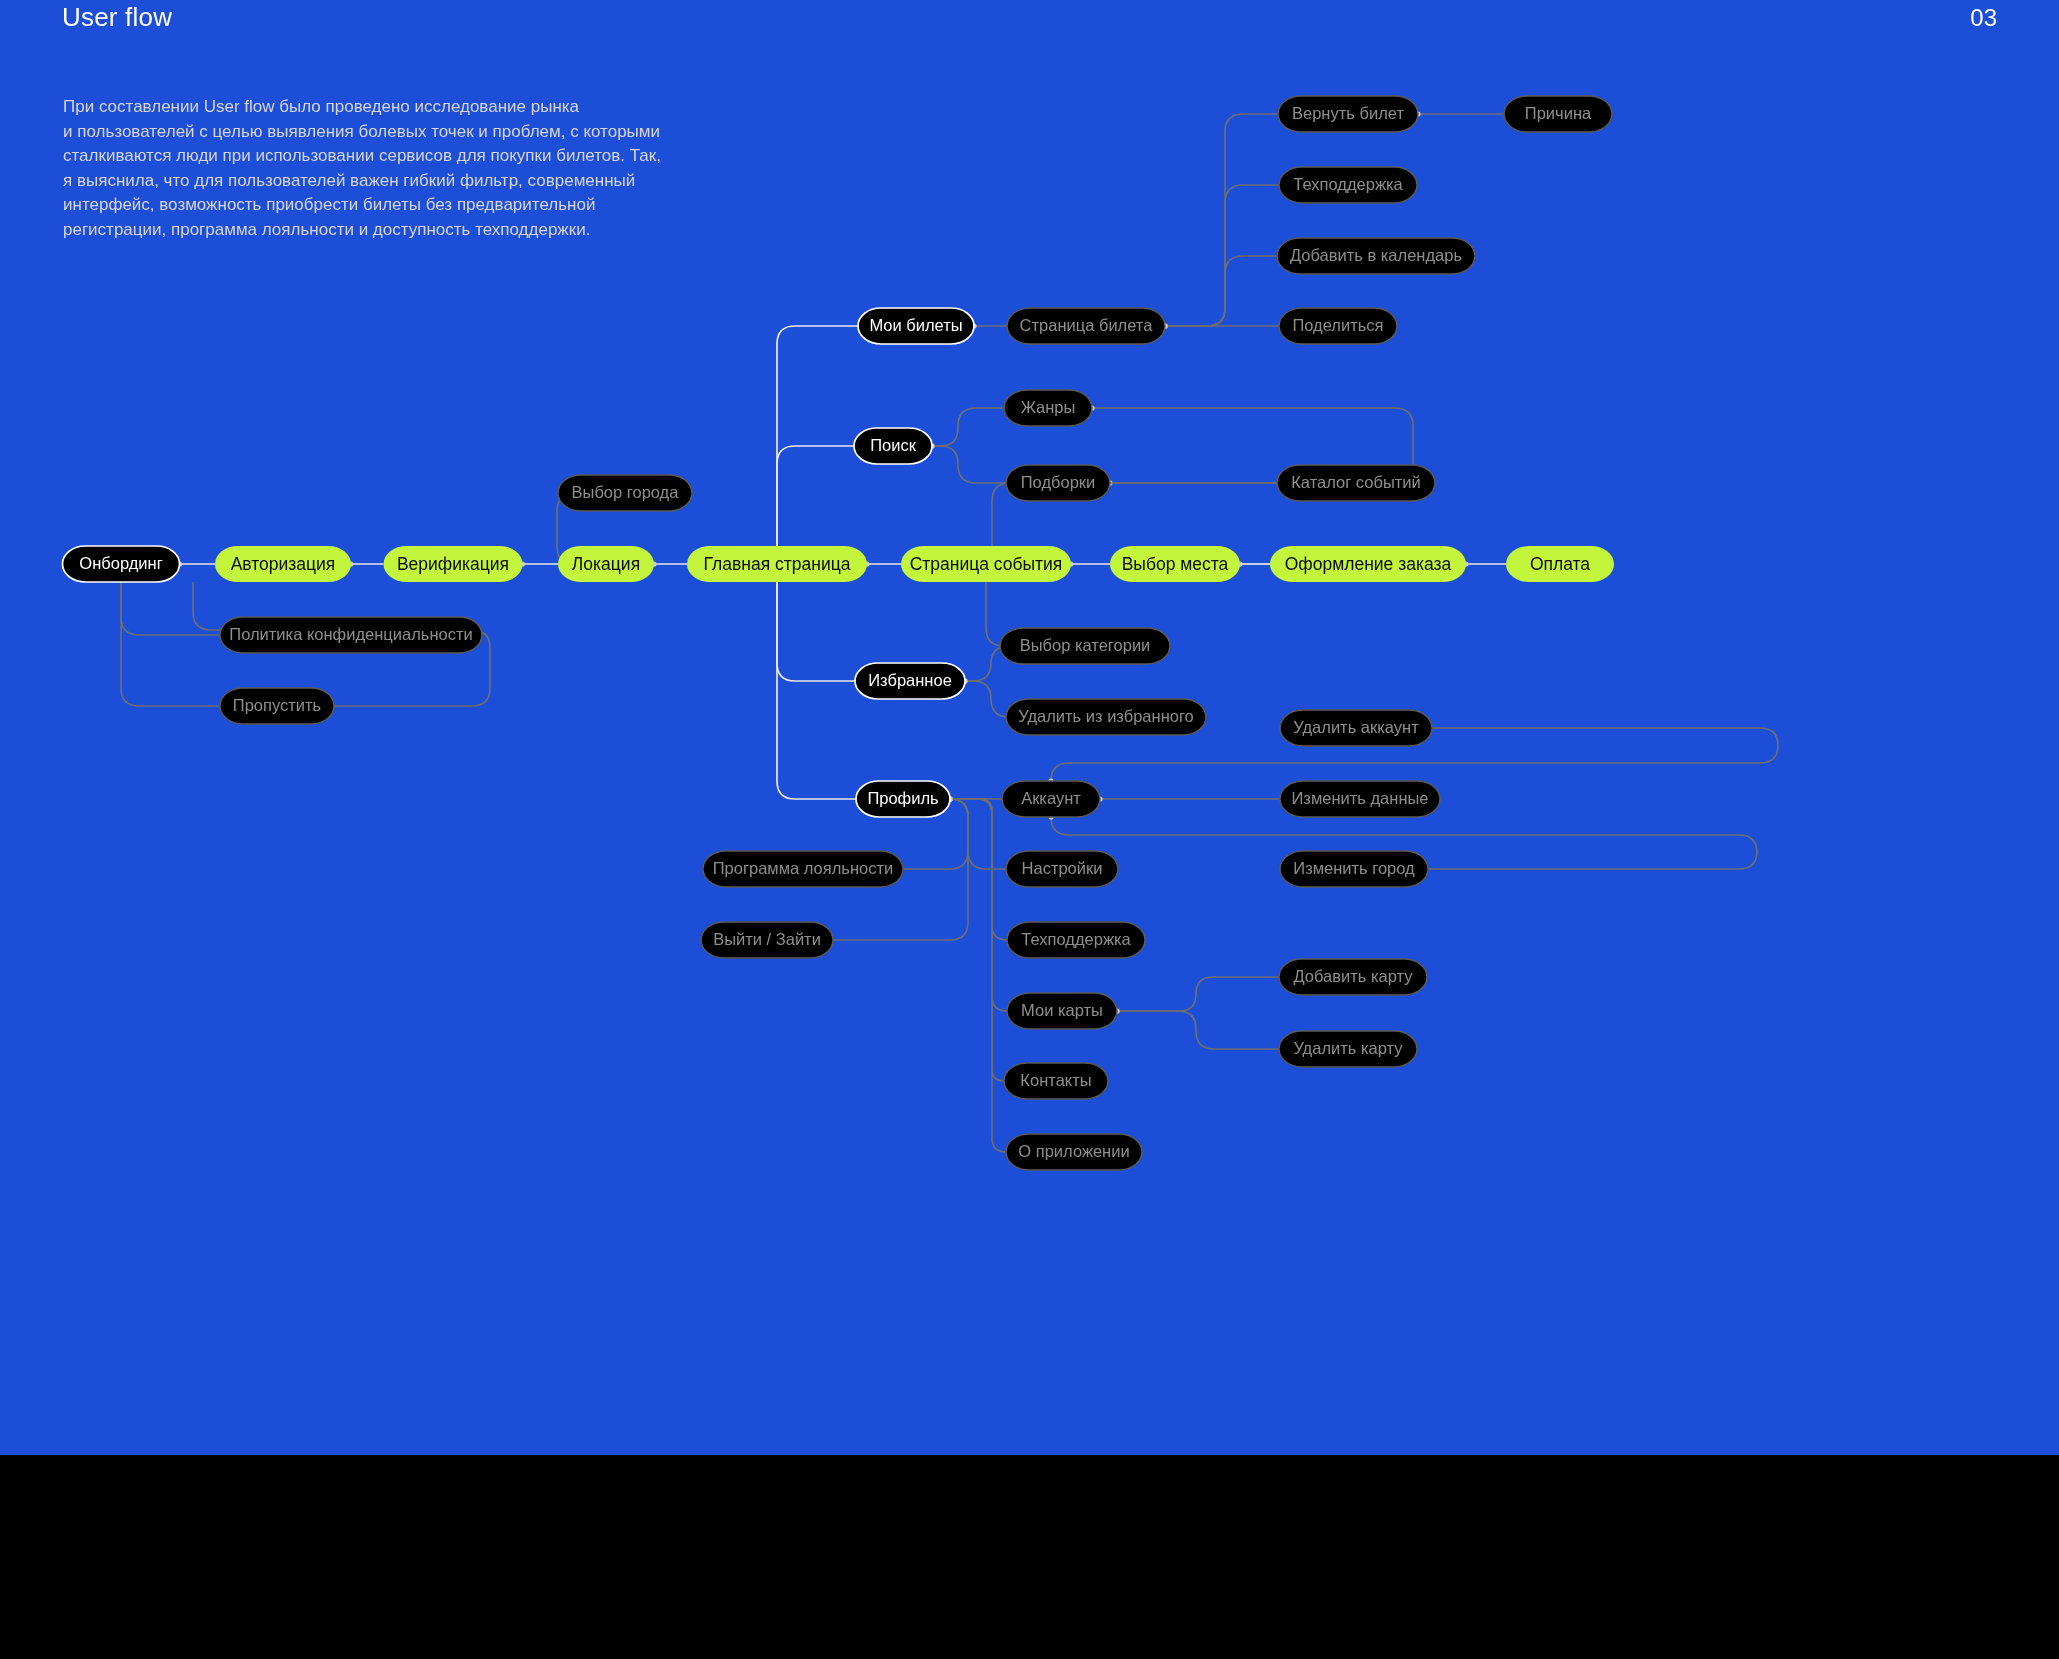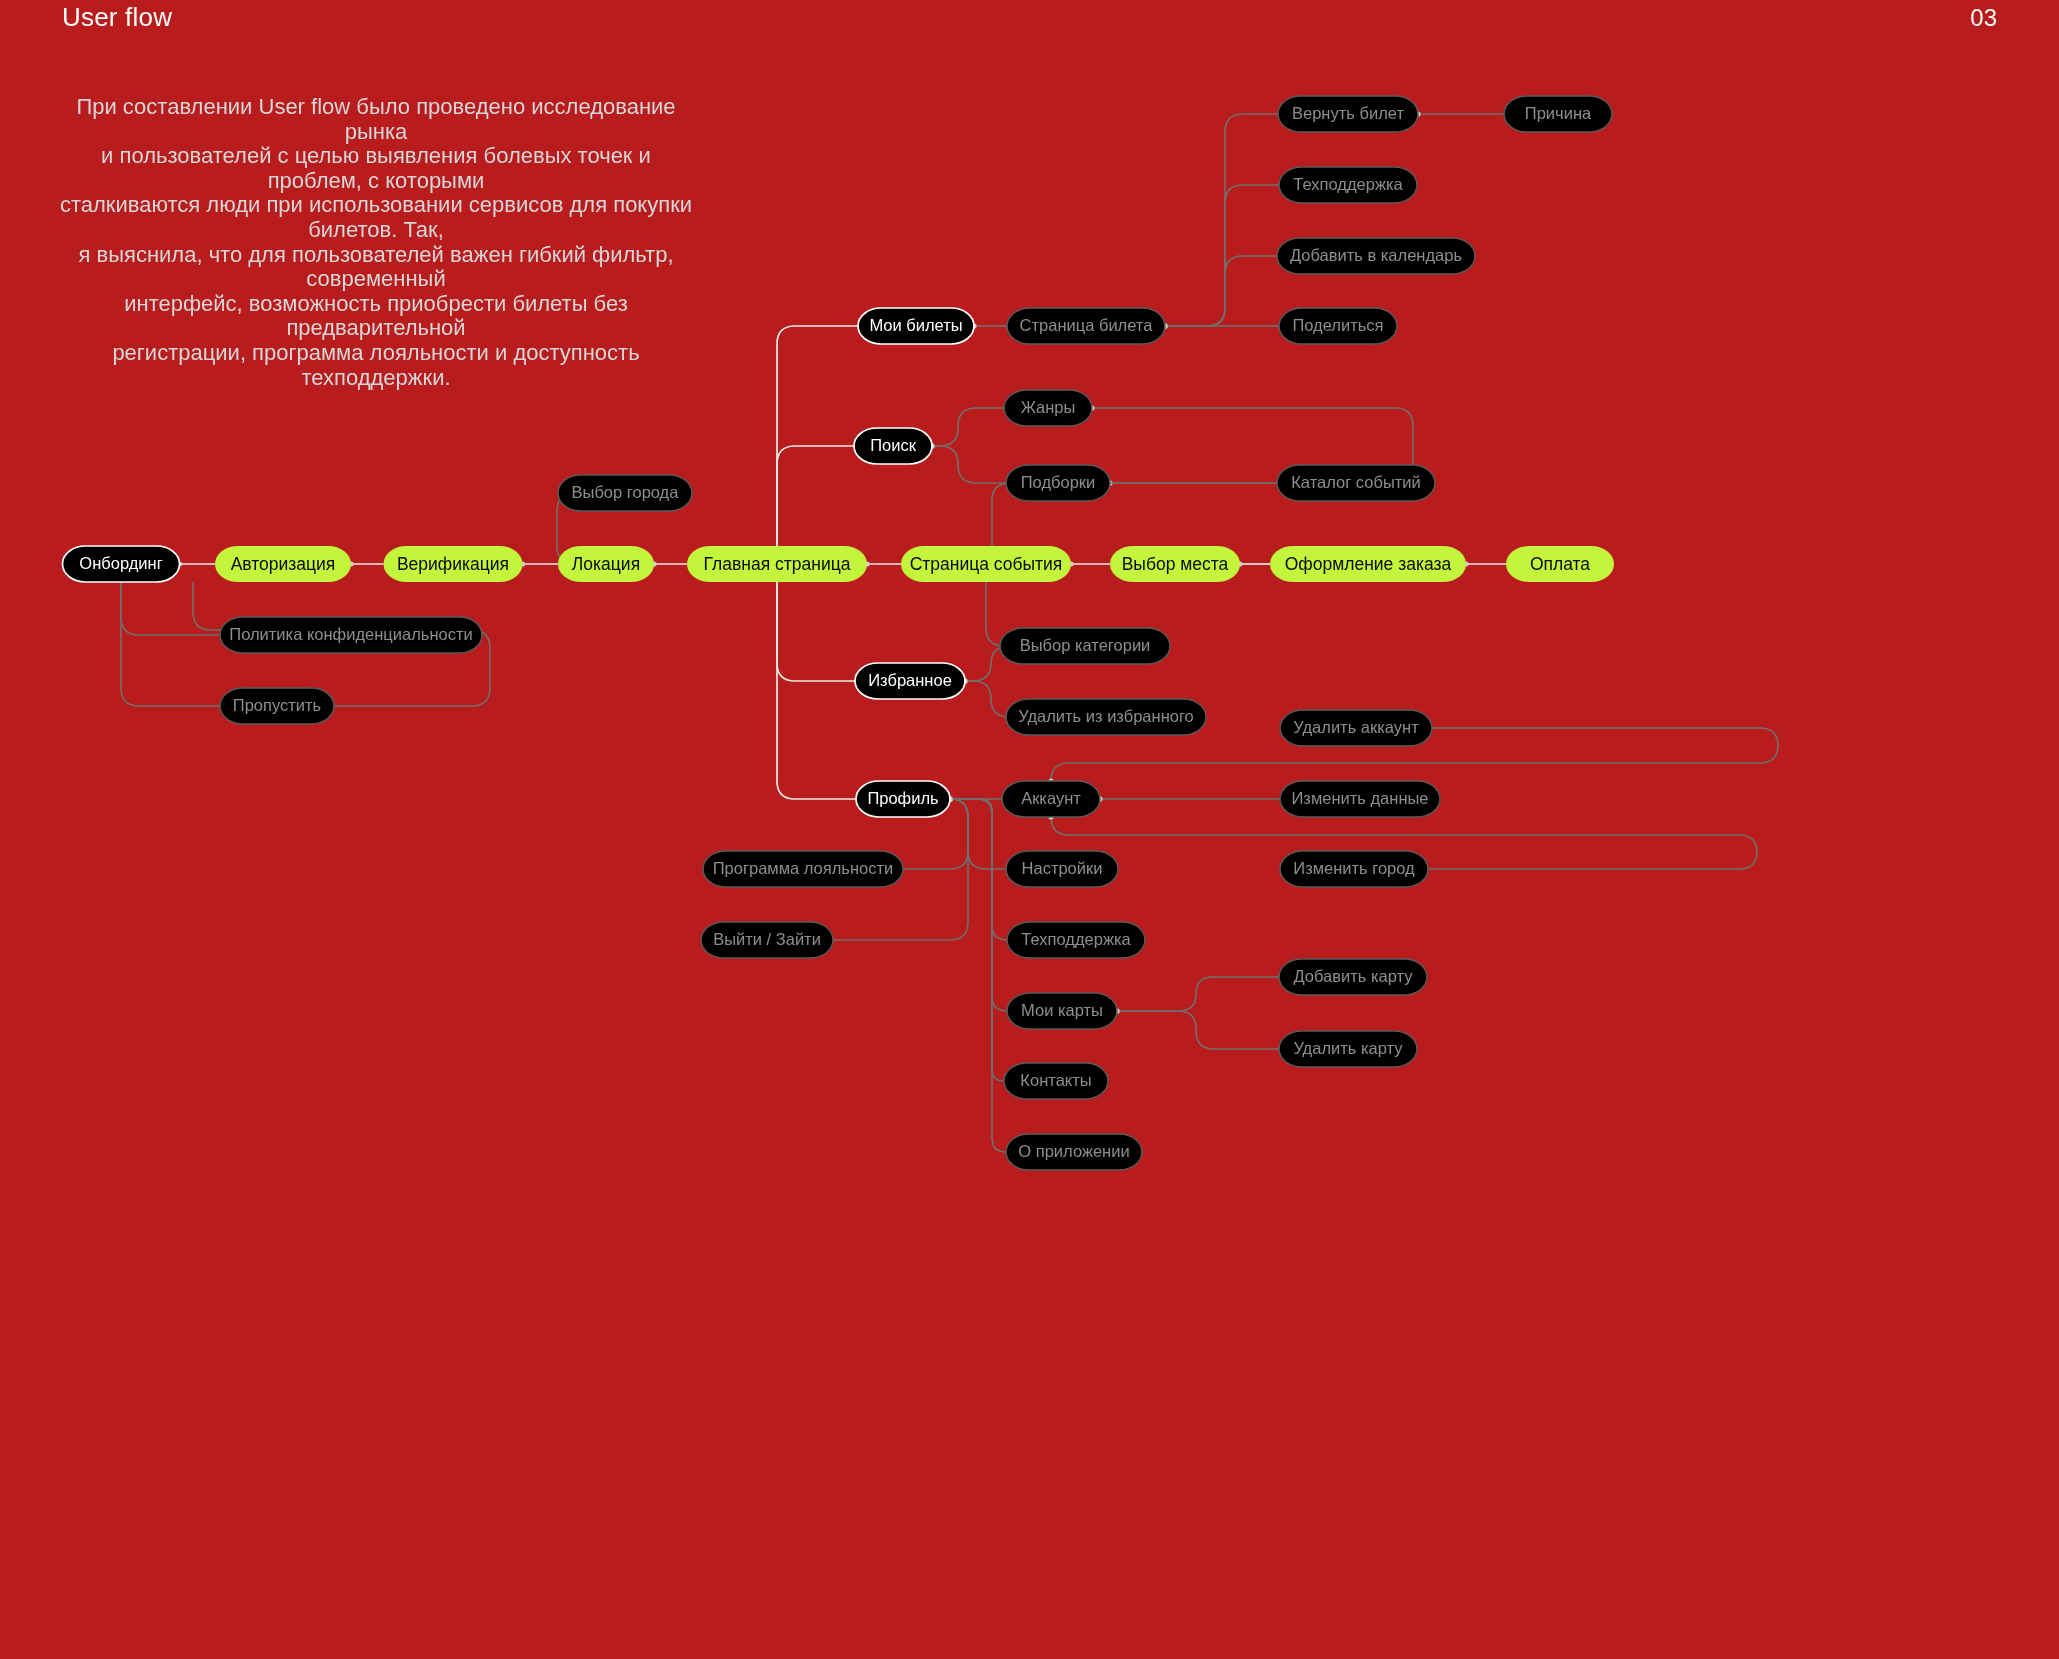--- a/index.html
+++ b/index.html
@@ -1,20 +1,20 @@
 <!DOCTYPE html>
 <html><head>
 <meta charset="utf-8">
 <style>
   html,body{margin:0;padding:0;background:#000;}
   body{width:2059px;height:1659px;overflow:hidden;font-family:"Liberation Sans",sans-serif;}
-  #stage{position:relative;width:2059px;height:1659px;background:#b91c1c;text-align:center;}
+  #stage{position:relative;width:2059px;height:1455px;background:#1d4ed8;}
   #page-title{position:absolute;left:62px;top:2px;font-size:26px;color:#ffffff;letter-spacing:.2px;}
   #page-number{position:absolute;right:62px;top:4px;font-size:24px;color:#ffffff;}
-  #intro{position:absolute;left:56px;top:95px;width:640px;font-size:22px;line-height:24.6px;color:#d7d7da;white-space:pre-line;}
+  #intro{position:absolute;left:63px;top:95px;width:640px;font-size:17px;line-height:24.6px;color:#d7d7da;white-space:pre-line;}
   svg#flow{position:absolute;left:0;top:0;width:2059px;height:1659px;}
   .edge{fill:none;stroke:#6f6f6f;stroke-width:1.6;}
   .edge.bright{stroke:#e9e9e9;stroke-width:1.7;}
   .dot{fill:#cfcfcf;}
   .node rect{rx:23;ry:23;}
   .node text{dominant-baseline:middle;text-anchor:middle;font-family:"Liberation Sans",sans-serif;}
   .n-primary rect{fill:#c3f53c;stroke:none;}
   .n-primary text{fill:#0a0a0a;font-size:17.5px;}
   .n-secondary rect{fill:#000000;stroke:#ffffff;stroke-width:1.7;}
   .n-secondary text{fill:#ffffff;font-size:16.5px;}

